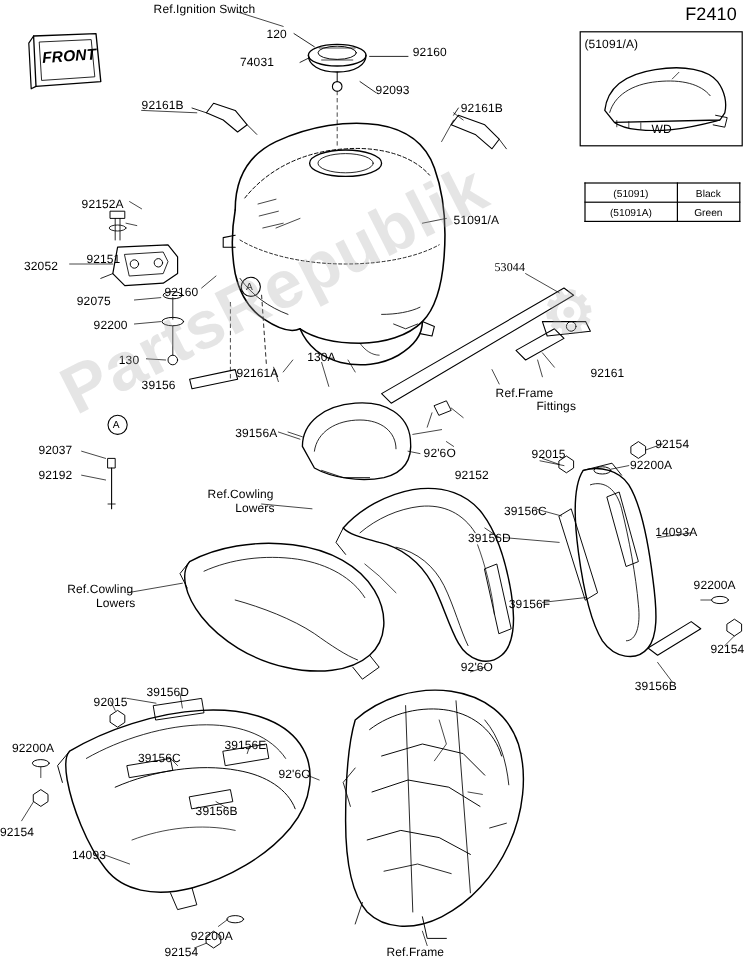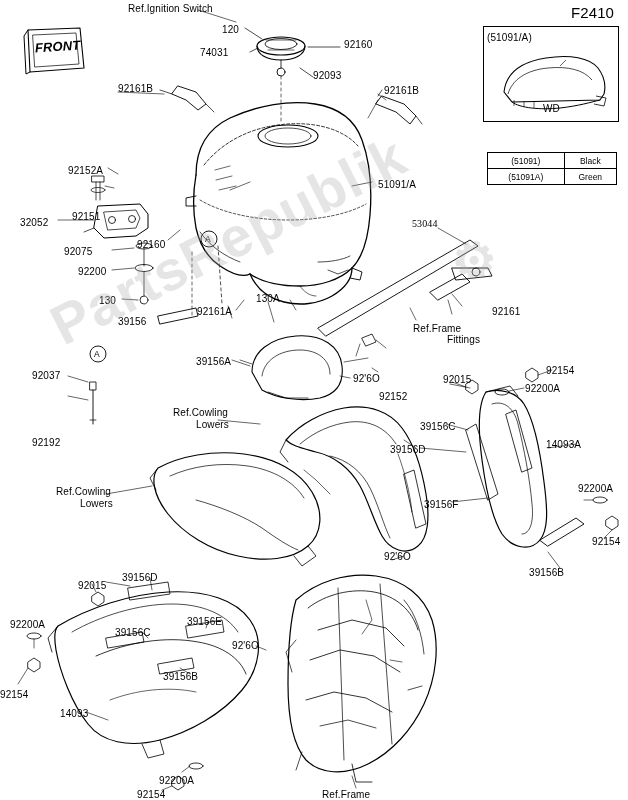--- a/index.html
+++ b/index.html
@@ -410,21 +410,21 @@
       <div class="lbl" style="left: 412px; top: 219px; font-family: Liberation Serif, serif;">53044</div>
       <div class="lbl" style="left: 78px; top: 267px;">92200</div>
       <div class="lbl" style="left: 99px; top: 296px;">130</div>
       <div class="lbl" style="left: 197px; top: 307px;">92161A</div>
       <div class="lbl" style="left: 256px; top: 294px;">130A</div>
       <div class="lbl" style="left: 492px; top: 307px;">92161</div>
       <div class="lbl" style="left: 118px; top: 317px;">39156</div>
       <div class="lbl" style="left: 413px; top: 324px;">Ref.Frame</div>
       <div class="lbl" style="left: 420px; top: 335px; padding-left: 27px;">Fittings</div>
       <div class="lbl" style="left: 32px; top: 371px;">92037</div>
-      <div class="lbl" style="left: 32px; top: 392px; margin-top: 46px;">92192</div>
+      <div class="lbl" style="left: 32px; top: 392px;">92192</div>
       <div class="lbl" style="left: 196px; top: 357px;">39156A</div>
       <div class="lbl" style="left: 379px; top: 352px; margin-top: 40px;">92152</div>
       <div class="lbl" style="left: 353px; top: 374px;">92'6O</div>
       <div class="lbl" style="left: 443px; top: 375px;">92015</div>
       <div class="lbl" style="left: 546px; top: 366px;">92154</div>
       <div class="lbl" style="left: 525px; top: 384px;">92200A</div>
       <div class="lbl" style="left: 173px; top: 408px;">Ref.Cowling</div>
       <div class="lbl" style="left: 196px; top: 420px;">Lowers</div>
       <div class="lbl" style="left: 420px; top: 422px;">39156C</div>
       <div class="lbl" style="left: 390px; top: 445px;">39156D</div>

